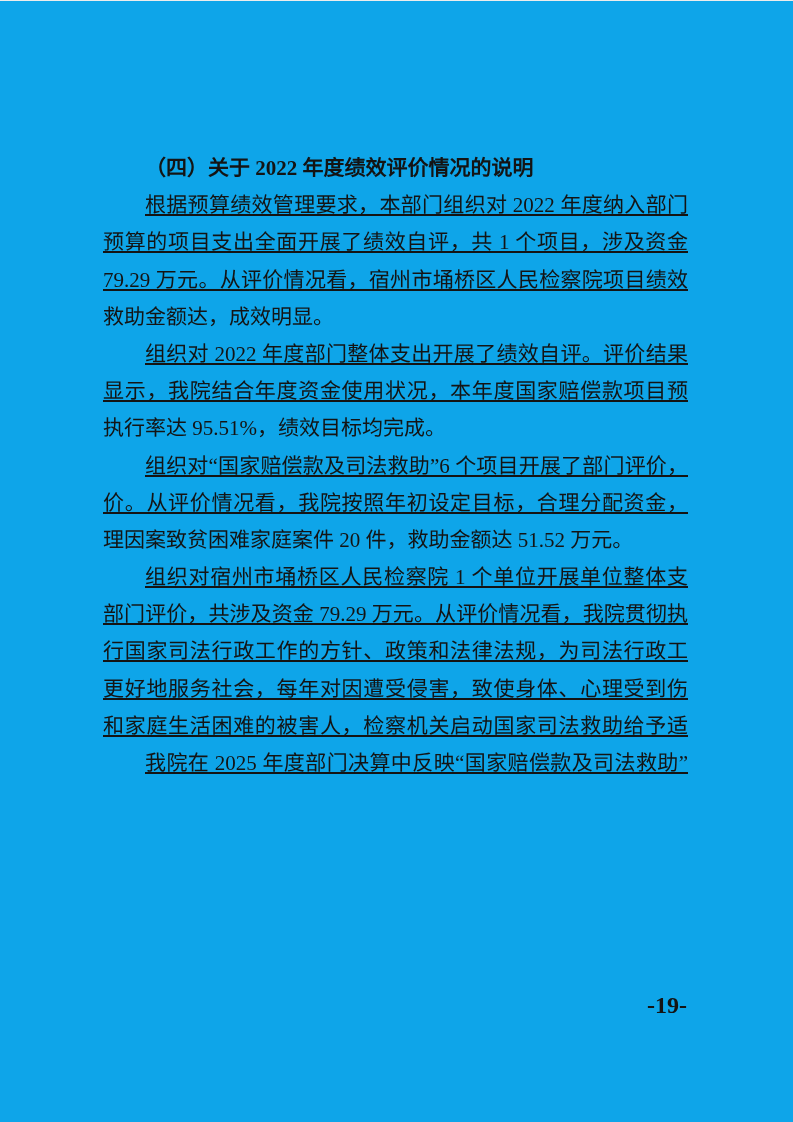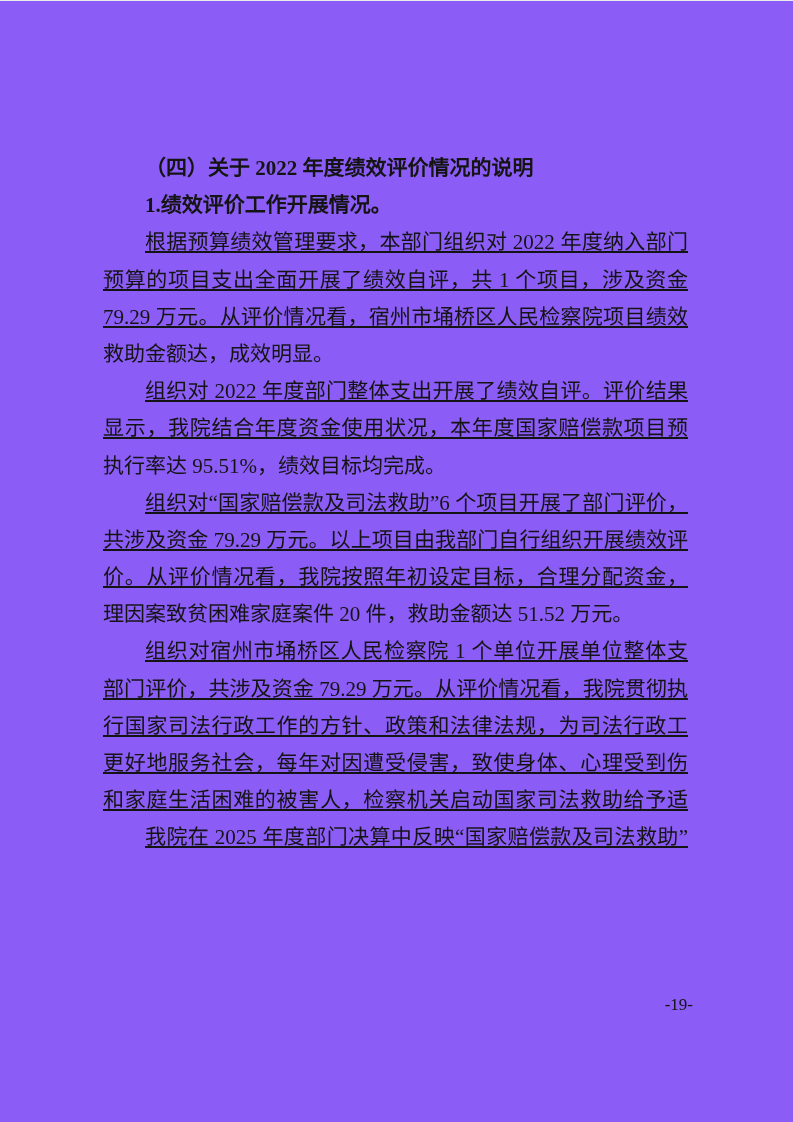--- a/index.html
+++ b/index.html
@@ -4,21 +4,21 @@
 <style>
   html, body {
     margin: 0;
     padding: 0;
     background: #ffffff;
   }
   .page {
     position: relative;
     width: 793px;
     height: 1122px;
-    background: #8b5cf6;
+    background: #0ea5e9;
     overflow: hidden;
     border-top: 1px solid #ececec;
     font-family: "Liberation Serif", "DejaVu Serif", serif;
     color: #141414;
   }
   .content {
     position: absolute;
     left: 103px;
     top: 149px;
     width: 585px;
@@ -37,42 +37,41 @@
   }
   .indent {
     text-indent: 42px;
   }
   .bold {
     font-weight: 700;
   }
   .pagenum {
     position: absolute;
     top: 994px;
-    right: 100px;
-    font-size: 17px;
+    right: 106px;
+    font-size: 24px;
     line-height: 20px;
     color: #141414;
+    font-weight: bold;
   }
 </style>
 </head>
 <body>
 
 <div class="page">
   <div class="content">
       <div class="line bold indent">（四）关于 2022 年度绩效评价情况的说明</div>
-      <div class="line bold indent">1.绩效评价工作开展情况。</div>
       <div class="line indent fill">根据预算绩效管理要求，本部门组织对 2022 年度纳入部门</div>
       <div class="line fill">预算的项目支出全面开展了绩效自评，共 1 个项目，涉及资金</div>
       <div class="line fill">79.29 万元。从评价情况看，宿州市埇桥区人民检察院项目绩效</div>
       <div class="line">救助金额达，成效明显。</div>
       <div class="line indent fill">组织对 2022 年度部门整体支出开展了绩效自评。评价结果</div>
       <div class="line fill">显示，我院结合年度资金使用状况，本年度国家赔偿款项目预算</div>
       <div class="line">执行率达 95.51%，绩效目标均完成。</div>
       <div class="line indent fill">组织对“国家赔偿款及司法救助”6 个项目开展了部门评价，</div>
-      <div class="line fill">共涉及资金 79.29 万元。以上项目由我部门自行组织开展绩效评</div>
       <div class="line fill">价。从评价情况看，我院按照年初设定目标，合理分配资金，受</div>
       <div class="line">理因案致贫困难家庭案件 20 件，救助金额达 51.52 万元。</div>
       <div class="line indent fill">组织对宿州市埇桥区人民检察院 1 个单位开展单位整体支出</div>
       <div class="line fill">部门评价，共涉及资金 79.29 万元。从评价情况看，我院贯彻执</div>
       <div class="line fill">行国家司法行政工作的方针、政策和法律法规，为司法行政工作</div>
       <div class="line fill">更好地服务社会，每年对因遭受侵害，致使身体、心理受到伤害</div>
       <div class="line fill">和家庭生活困难的被害人，检察机关启动国家司法救助给予适当</div>
       <div class="line indent fill">我院在 2025 年度部门决算中反映“国家赔偿款及司法救助”</div>
     </div>
   <div class="pagenum">-19-</div>

